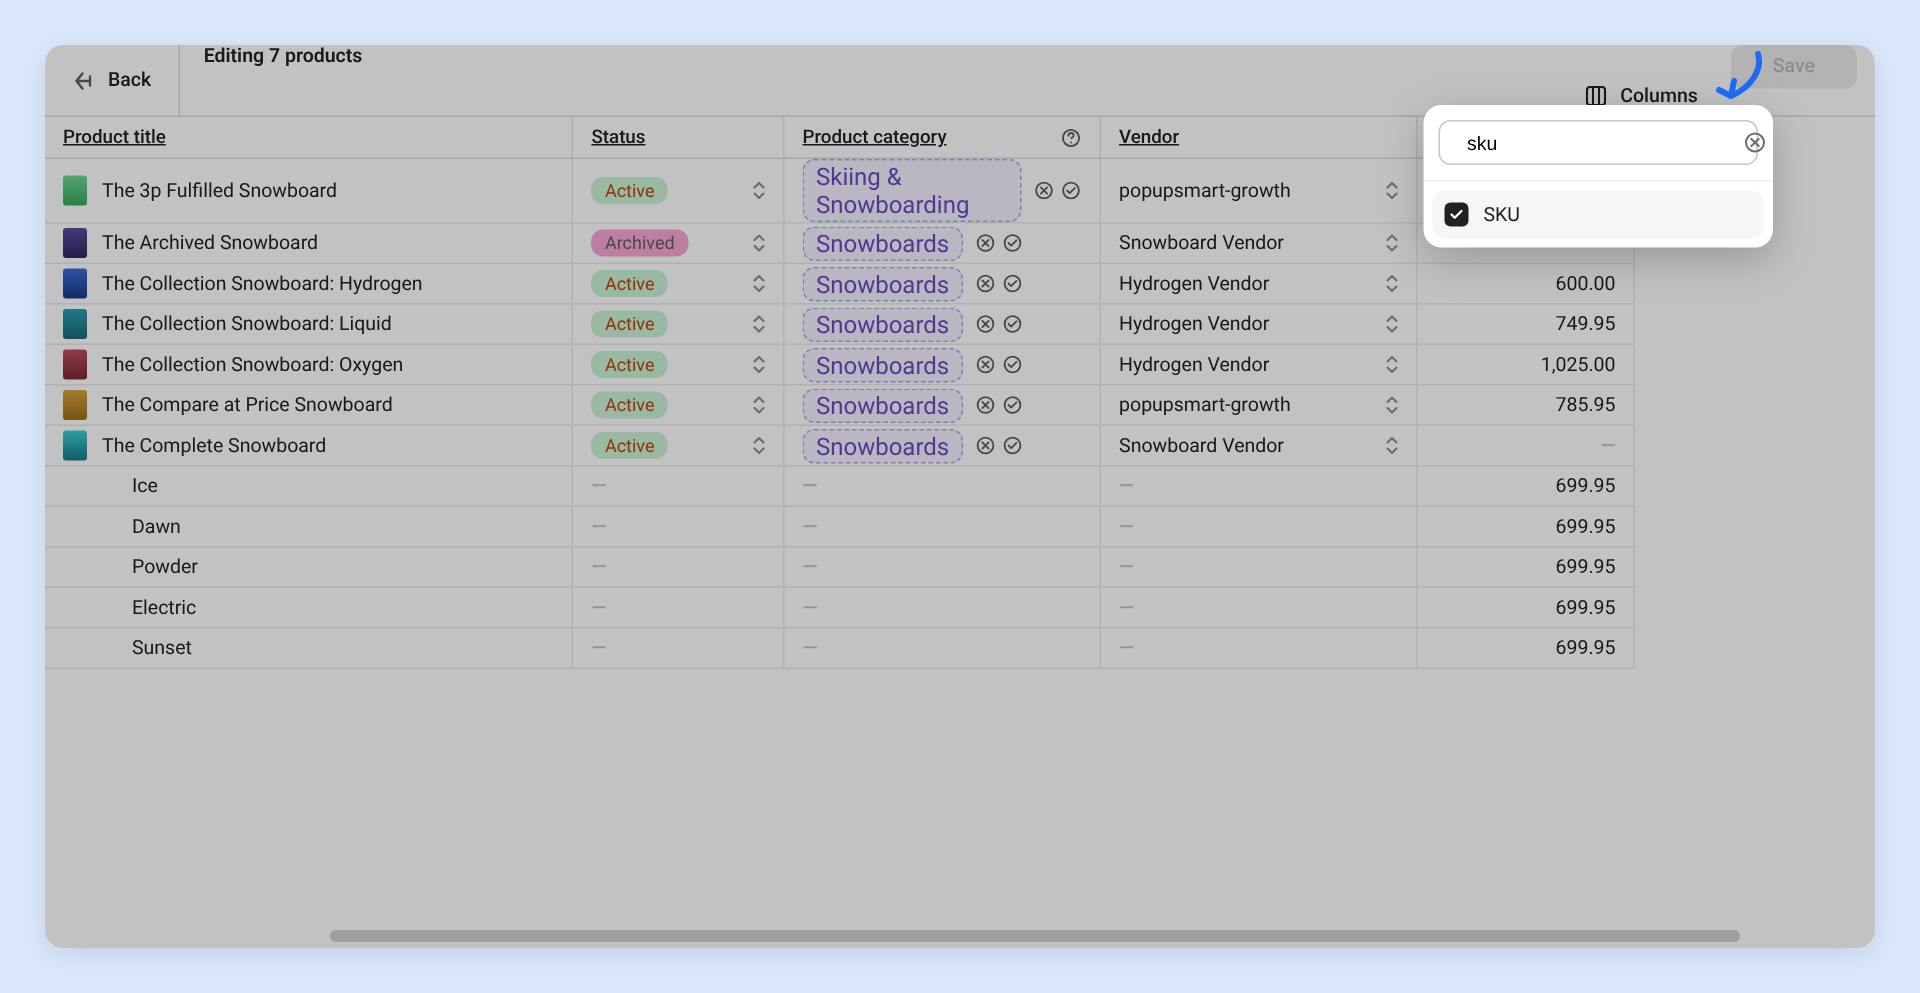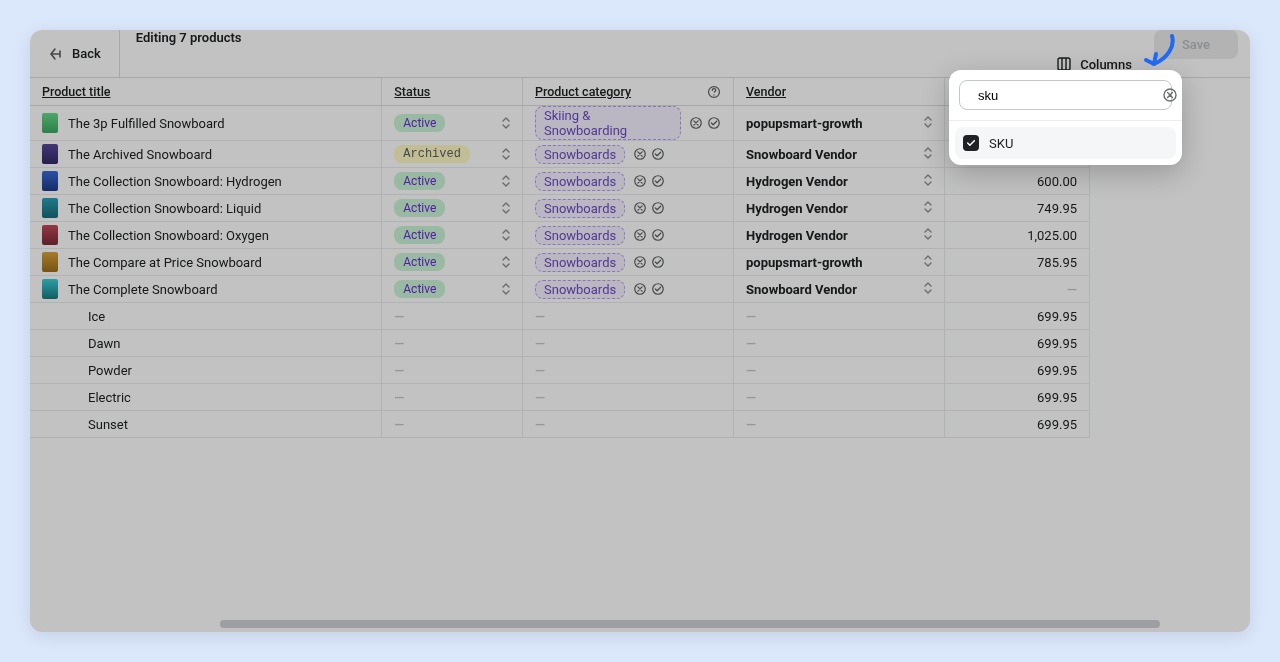--- a/index.html
+++ b/index.html
@@ -32,33 +32,33 @@
 .thumb.green  { background: linear-gradient(#6ad98f,#3aa860); }
 .thumb.purple { background: linear-gradient(180deg,#5a4a9c,#322966); }
 .thumb.blue   { background: linear-gradient(180deg,#3a6ad9,#1a3a88); }
 .thumb.teal   { background: linear-gradient(#2aa0b4,#196a78); }
 .thumb.red    { background: linear-gradient(180deg,#c24a5a,#7a2a36); }
 .thumb.orange { background: linear-gradient(180deg,#d9a23a,#9c6f1a); }
 .thumb.cyan   { background: linear-gradient(#3ad0d9,#1a7a82); }
 
 .status-cell { display: flex; align-items: center; justify-content: space-between; }
 .badge { border-radius: 8px; padding: 2px 9px; font-size: 12px; }
-.badge.active { background: #c9f3d6; color: #6d28d9; text-align: center; }
-.badge.archived { background: #fef9c3; color: #5c5f62; font-family: Liberation Mono, monospace; }
+.badge.active { background: #c9f3d6; color: #c2410c; text-align: center; }
+.badge.archived { background: #f9a8d4; color: #5c5f62; }
 
 .stepper { color: #8b8e91; display: flex; flex-direction: column; line-height: 5px; font-size: 8px; }
 
 .cat-cell { display: flex; align-items: center; gap: 8px; }
-.cat-tag { border: 1px dashed #b49cf0; color: #6b4cc0; border-radius: 8px; padding: 1px 8px; font-size: 13px; background: #f5f0ff; }
+.cat-tag { border: 1px dashed #b49cf0; color: #6b4cc0; border-radius: 8px; padding: 1px 8px; font-size: 16px; background: #f5f0ff; }
 .cat-icons { display: flex; gap: 4px; color: #5c5f62; }
 
 th .head-flex { display: flex; align-items: center; justify-content: space-between; gap: 8px; }
 .q-icon { color: #5c5f62; }
 
-.vendor-cell { display: flex; justify-content: space-between; color: #5c5f62; font-weight: bold; }
+.vendor-cell { display: flex; align-items: center; justify-content: space-between; color: #5c5f62; }
 .vendor-cell .vtext { color: #202223; }
 
 .price-cell { text-align: right; }
 .dash { color: #c4c7c9; font-weight: 600; }
 
 .scrollbar-visual { position: absolute; bottom: 4px; left:190px; width: 940px; height: 8px; background: #cfd2d5; border-radius: 4px; }
 
 .popover { position: absolute; top: 40px; right: 68px; width: 233px; background: #fff; border-radius: 12px; box-shadow: 0 8px 28px rgba(0,0,0,0.22); z-index: 20; overflow: hidden; }
 .pop-search { padding: 10px; border-bottom: 1px solid #eceded; }
 .search-field { display: flex; align-items: center; gap: 8px; border: 1px solid #c4c7ca; border-radius: 8px; padding: 6px 10px; }

